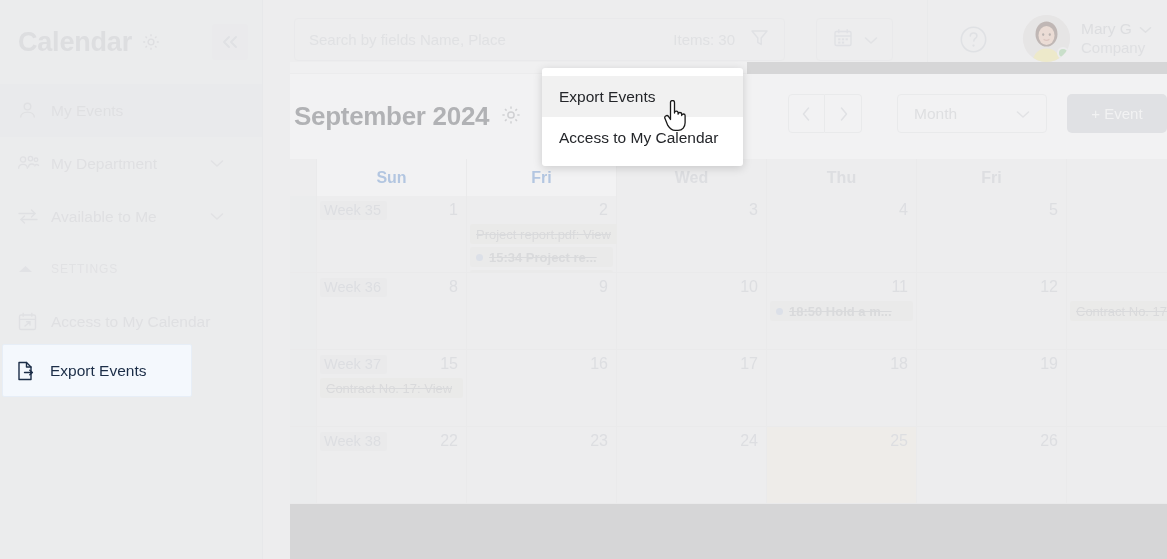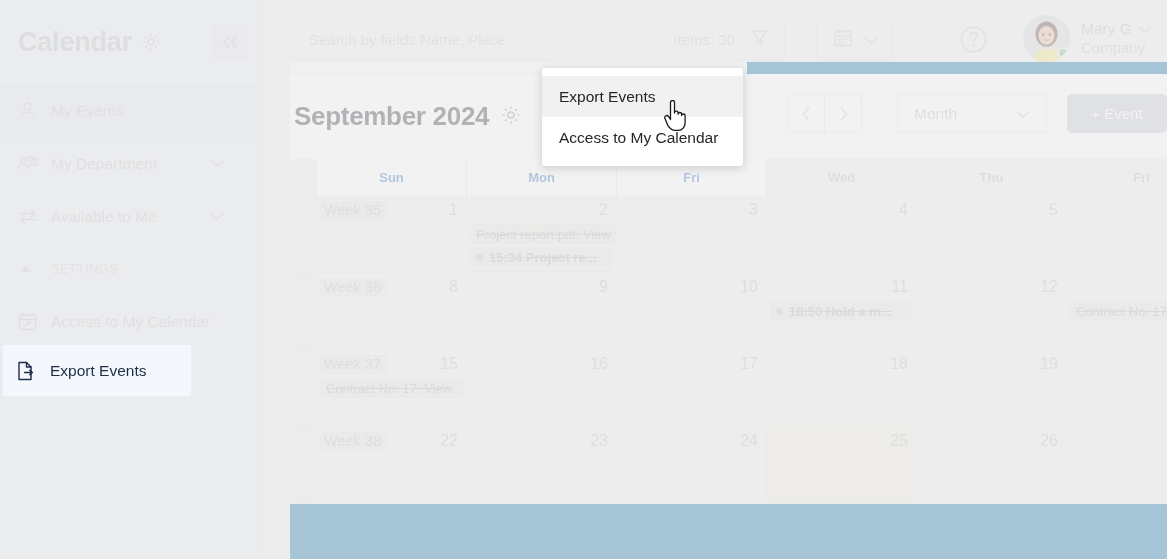--- a/index.html
+++ b/index.html
@@ -196,21 +196,21 @@
   #user-text { line-height: 1.25; }
   #user-name-row { display: flex; align-items: center; gap: 7px; }
   #user-name { font-size: 15.5px; color: #b8bbc1; }
   #user-company { font-size: 15px; color: #bfc2c7; }
 
   
   #cal-panel {
     position: absolute;
     left: 27px; top: 62px;
     right: 0; bottom: 0;
-    background: #0369a1;
+    background: #a3a3a3;
   }
   #cal-tab-strip {
     position: absolute;
     left: 0; top: 0;
     width: 457px; height: 12px;
     background: #fafafa;
     border-bottom: 1px solid #ececec;
   }
 
   #cal-header {
@@ -287,21 +287,21 @@
     flex: none;
     background: #ededee;
     border-right: 1px solid #e4e5e7;
   }
   .weekday-cell {
     width: 150px;
     flex: none;
     display: flex;
     align-items: center;
     justify-content: center;
-    font-size: 13px;
+    font-size: 16px;
     font-weight: bold;
     color: #2f6fc4;
     border-right: 1px solid #e4e5e7;
     background: #ffffff;
   }
   .weekday-cell.muted { color: #b9bdc5; background: #ededee; }
 
   
   #grid {
     position: absolute;
@@ -610,21 +610,20 @@
                 </svg>
             </span>
           </div>
           <div id="add-event-btn">+ Event</div>
         </div>
       </div>
 
       <div id="weekday-row">
         <div class="wk-corner"></div>
       <div class="weekday-cell">Sun</div>
-          <div class="weekday-cell">Mon</div>
           <div class="weekday-cell">Fri</div>
           <div class="weekday-cell muted">Wed</div>
           <div class="weekday-cell muted">Thu</div>
           <div class="weekday-cell muted">Fri</div>
         </div>
 
       <div id="grid">
           <div class="week-row">
             <div class="week-label-cell"></div>
             <div class="day-cell">

